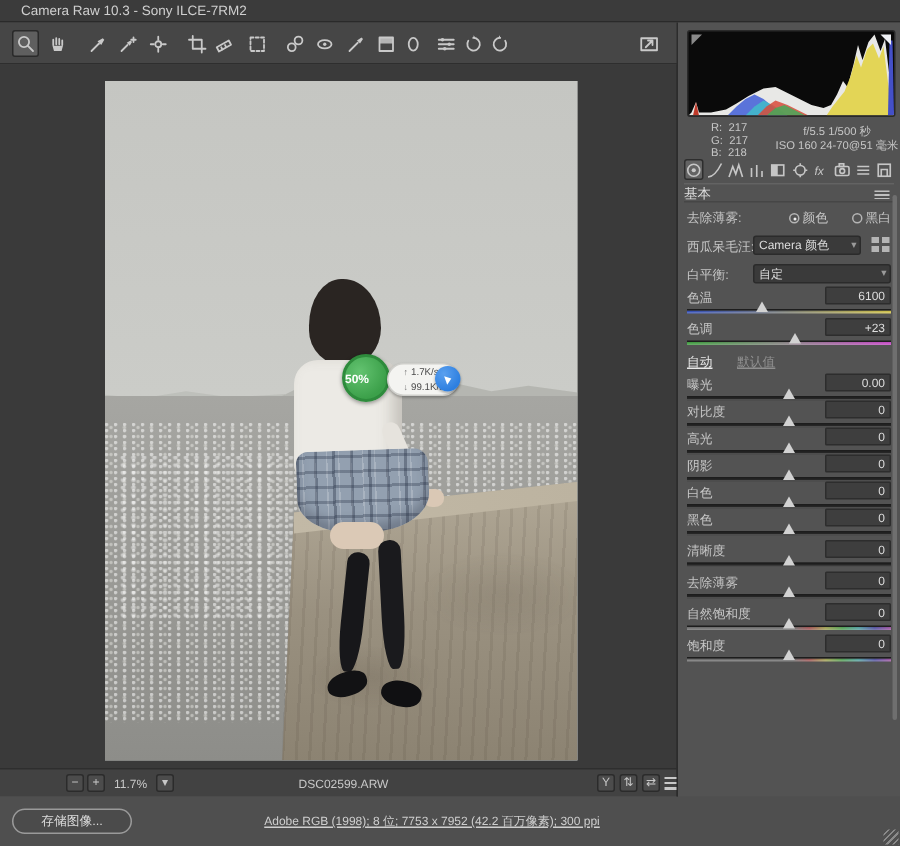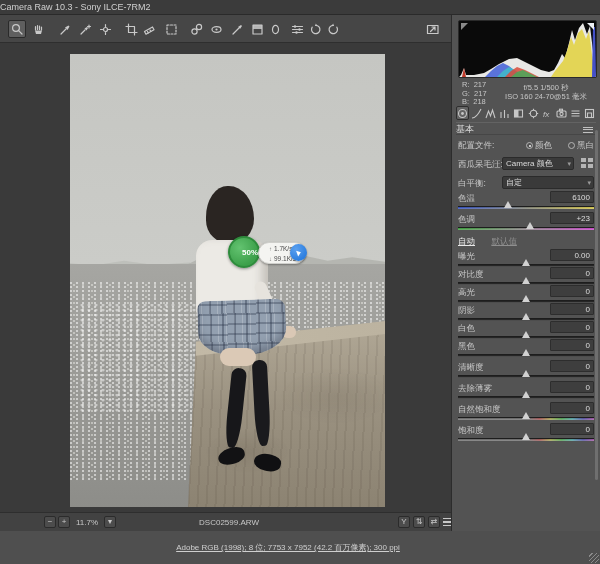--- a/index.html
+++ b/index.html
@@ -2,21 +2,21 @@
 <html><head>
 <meta charset="utf-8">
 <style>
   html,body{margin:0;padding:0;background:#222;}
   *{box-sizing:border-box;font-family:"Liberation Sans","DejaVu Sans",sans-serif;}
   .app{position:relative;width:600px;height:564px;background:#4f4f4f;overflow:hidden;
        -webkit-user-select:none;user-select:none;}
   .abs{position:absolute;}
   
   .titlebar{left:0;top:0;width:600px;height:15px;background:#3b3b3b;border-bottom:1px solid #2a2a2a;
-            color:#cfcfcf;font-size:9px;line-height:15px;padding-left:0;}
+            color:#cfcfcf;font-size:9px;line-height:15px;padding-left:14px;}
   .toolbar{left:0;top:15px;width:452px;height:28px;background:#464646;border-bottom:1px solid #2e2e2e;}
   .tool{position:absolute;top:5px;width:18px;height:18px;display:flex;align-items:center;justify-content:center;border-radius:2px;}
   .tool.sel{background:#5f5f5f;border:1px solid #2a2a2a;}
   .tool svg{display:block;}
   .ticon{stroke:#c9c9c9;stroke-width:1.2;fill:none;stroke-linecap:round;stroke-linejoin:round;}
   
   .preview{left:0;top:43px;width:452px;height:469px;background:#3a3a3a;border-right:1px solid #2c2c2c;}
   .photo{position:absolute;left:70px;top:11px;width:315px;height:453px;overflow:hidden;background:#c6c7c3;}
   .sky{position:absolute;left:0;top:0;width:315px;height:210px;background:linear-gradient(#c5c6c2,#cbccc8);}
   .mountains{position:absolute;left:110px;top:196px;width:205px;height:18px;background:#a9aba4;opacity:.65;
@@ -63,21 +63,21 @@
   .sockR{position:absolute;left:184px;top:306px;width:15px;height:86px;background:#1a1a1d;
         border-radius:7px 7px 40% 40%;transform:rotate(-3deg);}
   .shoeL{position:absolute;left:148px;top:394px;width:27px;height:16px;background:#121214;
         border-radius:50% 42% 46% 46%;transform:rotate(-16deg);}
   .shoeR{position:absolute;left:184px;top:400px;width:27px;height:17px;background:#101012;
         border-radius:50% 42% 46% 46%;transform:rotate(12deg);}
   
   .ball{position:absolute;left:158px;top:182px;width:32px;height:32px;border-radius:50%;
         background:radial-gradient(circle at 35% 35%,#63c370,#3ca04a 70%);
         border:2px solid #2e8b3c;color:#fff;font-size:8px;font-weight:bold;
-        display:flex;align-items:center;justify-content:flex-end;box-shadow:0 1px 3px rgba(0,0,0,.4);}
+        display:flex;align-items:center;justify-content:flex-start;box-shadow:0 1px 3px rgba(0,0,0,.4);}
   .pill{position:absolute;left:188px;top:188px;width:48px;height:22px;background:#f4f4f1;
         border:1px solid #cfcfcb;border-radius:11px;box-shadow:0 1px 2px rgba(0,0,0,.3);
         font-size:6.5px;color:#4a4a4a;line-height:10px;padding:1px 4px 0 10px;}
   .pill .mini{font-size:6px;color:#777;margin-right:2px;}
   .bluedot{position:absolute;left:220px;top:190px;width:17px;height:17px;border-radius:50%;
         background:radial-gradient(circle at 35% 30%,#5aa0ef,#2d7fe0 70%);
         box-shadow:0 1px 2px rgba(0,0,0,.35);display:flex;align-items:center;justify-content:center;}
   .bluedot .tri{width:0;height:0;border-left:4px solid #fff;border-top:3px solid transparent;
         border-bottom:3px solid transparent;transform:rotate(-20deg);}
   
@@ -96,21 +96,21 @@
   .wmark{position:absolute;right:3px;top:-5px;color:#fff;font-size:21px;font-weight:bold;
          letter-spacing:1px;text-shadow:0 1px 2px rgba(0,0,0,.35);white-space:nowrap;}
   .grip{position:absolute;right:1px;bottom:1px;width:10px;height:10px;
         background:repeating-linear-gradient(135deg,transparent 0 2px,#8a8a8a 2px 3px);}
   
   .panel{left:452px;top:15px;width:148px;height:516px;background:#535353;}
   .histo{position:absolute;left:6px;top:5px;width:139px;height:58px;background:#0a0a0a;
          border:1px solid #2a2a2a;border-radius:2px;overflow:hidden;}
   .clipL{position:absolute;left:2px;top:2px;width:0;height:0;border-top:7px solid #8a8a8a;border-right:7px solid transparent;}
   .clipR{position:absolute;right:2px;top:2px;width:0;height:0;border-top:7px solid #eef0f4;border-left:7px solid transparent;}
-  .exif{position:absolute;color:#c6c6c6;font-size:7.5px;line-height:8.5px;}
+  .exif{position:absolute;color:#c6c6c6;font-size:7.5px;line-height:8.5px;margin-left:12px;}
   .tabs{position:absolute;left:4px;top:91px;width:140px;height:15px;display:flex;justify-content:space-between;}
   .tab{width:13px;height:14px;display:flex;align-items:center;justify-content:center;border-radius:2px;}
   .tab.active{background:#636363;border:1px solid #2e2e2e;}
   .tab svg{stroke:#c6c6c6;stroke-width:1.1;fill:none;}
   .phead{position:absolute;left:4px;top:107px;width:140px;height:13px;border-top:1px solid #636363;
          border-bottom:1px solid #464646;color:#dedede;font-size:9px;text-align:left;line-height:13px;}
   .pmenu{position:absolute;right:3px;top:4px;width:10px;height:6px;
          background:repeating-linear-gradient(#c0c0c0 0 1px,transparent 1px 2.5px);}
   .prow{position:absolute;left:6px;width:136px;color:#c6c6c6;font-size:8.5px;}
   .radio{display:inline-block;width:7px;height:7px;border:1px solid #b5b5b5;border-radius:50%;
@@ -331,20 +331,21 @@
     <span class="abs" style="left:76px;top:5px">11.7%</span>
     <span class="sq" style="left:104px">▾</span>
     <span class="abs" style="left:229px;top:5px;transform:translateX(-50%)">DSC02599.ARW</span>
     <span class="sq" style="left:398px">Y</span>
     <span class="sq" style="left:413px">⇅</span>
     <span class="sq" style="left:428px">⇄</span>
     <span class="hamb" style="left:443px;position:absolute"></span>
   </div>
 
   <div class="abs bottombar">
+    <div class="savebtn">存储图像...</div>
     <a class="wflink">Adobe RGB (1998); 8 位; 7753 x 7952 (42.2 百万像素); 300 ppi</a>
     <div class="grip"></div>
   </div>
 
   <div class="abs panel">
 
     <div class="histo">
       <svg width="137" height="56">
         <polygon fill="#e8e8e6" points="0,56 2,54 5,47 7,54 15,54 25,52 32,48 40,43 50,38 58,37 66,41 74,45 82,49 90,51 95,49 99,42 103,33 106,37 110,22 113,9 116,19 120,7 124,2 128,13 131,5 134,30 136,50 137,56"></polygon>
         <polygon fill="#e3d44e" opacity="0.95" points="92,56 96,50 100,45 104,40 108,30 112,16 115,24 119,12 123,8 127,18 130,10 133,34 136,52 137,56 92,56"></polygon>
@@ -427,21 +428,21 @@
           </svg>
         </span>
     </div>
 
     <div class="phead">
       <span>基本</span>
       <span class="pmenu"></span>
     </div>
 
     <div class="prow" style="top:125px">
-      <span>配置文件:</span>
+      <span>去除薄雾:</span>
       <span style="position:absolute;right:42px"><span class="radio on"></span><span>颜色</span></span>
       <span style="position:absolute;right:0"><span class="radio"></span><span>黑白</span></span>
     </div>
 
     <div class="prow" style="top:142px">
       <span style="position:absolute;top:2px">西瓜呆毛汪:</span>
       <div class="dd" style="left:44px;top:0;width:72px">
         <span>Camera 颜色</span><span class="car">▾</span>
       </div>
       <span class="gridic" style="right:0;top:1px"></span>

